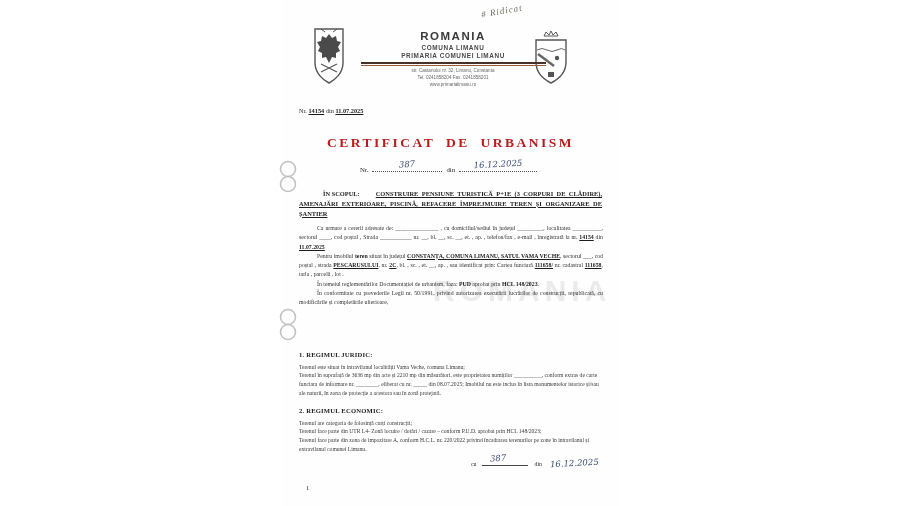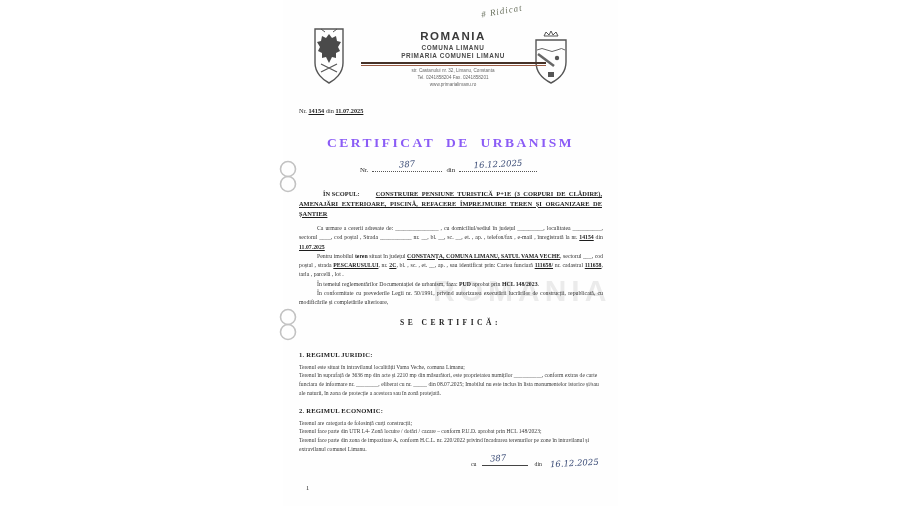--- a/index.html
+++ b/index.html
@@ -33,21 +33,21 @@
   .rule .r2 { height:1.5px; background:#9a5a42; margin-top:1px; }
   .addr { font-family:"Liberation Sans",sans-serif; font-size:4.6px; color:#6a6a6a; line-height:1.5; }
 
   
   .reg-line { position:absolute; left:16px; top:107px; font-size:6.3px; z-index:2; }
   .reg-line .bu { font-weight:bold; text-decoration:underline; }
 
   
   .title { position:absolute; left:0; top:135px; width:100%; text-align:center;
            font-size:13.5px; font-weight:bold; letter-spacing:2.5px; word-spacing:5px;
-           color:#8b5cf6; z-index:2; }
+           color:#b91c1c; z-index:2; }
 
   
   .cert-line { position:absolute; left:0; top:164px; width:100%; text-align:center;
                font-size:6.8px; z-index:2; }
   .cert-line .dots { display:inline-block; width:70px; border-bottom:1px dotted #555;
                      position:relative; height:8px; margin:0 4px; }
   .cert-line .dots.d2 { width:78px; }
   .hw { font-style:italic; color:#3d4e78; font-family:"DejaVu Serif",serif; }
   .cert-line .hw { position:absolute; left:0; right:0; top:-5px; font-size:8.5px;
                    transform:rotate(-3deg); }
@@ -158,21 +158,20 @@
       <span class="lbl">ÎN SCOPUL:</span><span class="txt">CONSTRUIRE PENSIUNE TURISTICĂ P+1E (3 CORPURI DE CLĂDIRE), AMENAJĂRI EXTERIOARE, PISCINĂ, REFACERE ÎMPREJMUIRE TEREN ȘI ORGANIZARE DE ȘANTIER</span>
     </div>
 
     <div class="body-block">
       <p><span>Ca urmare a cererii adresate de: _______________ , cu domiciliul/sediul în județul _________, localitatea __________, sectorul ____, cod poștal , Strada ___________ nr. __, bl. __, sc. __, et. , ap. , telefon/fax , e-mail , înregistrată la nr. </span><span class="bu">14154</span><span> din </span><span class="bu">11.07.2025</span></p>
       <p><span>Pentru imobilul </span><span class="b">teren</span><span> situat în județul </span><span class="bu">CONSTANȚA, COMUNA LIMANU, SATUL VAMA VECHE</span><span>, sectorul ___, cod poștal , strada </span><span class="bu">PESCARUSULUI</span><span>, nr. </span><span class="bu">2C</span><span>, bl. , sc. , et. __, ap. , sau identificat prin: Cartea funciară </span><span class="bu">111658/</span><span> nr. cadastral </span><span class="bu">111658</span><span>, tarla , parcelă , lot .</span></p>
       <p><span>În temeiul reglementărilor Documentației de urbanism, faza: </span><span class="b">PUD</span><span> aprobat prin </span><span class="b">HCL 148/2023</span><span>.</span></p>
       <p>În conformitate cu prevederile Legii nr. 50/1991, privind autorizarea executării lucrărilor de construcții, republicată, cu modificările și completările ulterioare,</p>
     </div>
 
-    <div class="certify">SE CERTIFICĂ:</div>
 
     <div class="section sec-juridic">
       <h3>1. REGIMUL JURIDIC:</h3>
       <div>Terenul este situat în intravilanul localității Vama Veche, comuna Limanu;</div>
       <div>Terenul în suprafață de 3636 mp din acte și 2210 mp din măsurători, este proprietatea numiților __________, conform extras de carte funciara de informare nr. ________, eliberat cu nr. _____ din 08.07.2025; Imobilul nu este inclus în lista monumentelor istorice și/sau ale naturii, în zona de protecție a acestora sau în zonă protejată.</div>
     </div>
 
     <div class="section sec-economic">
       <h3>2. REGIMUL ECONOMIC:</h3>
       <div>Terenul are categoria de folosință curți construcții;</div>

